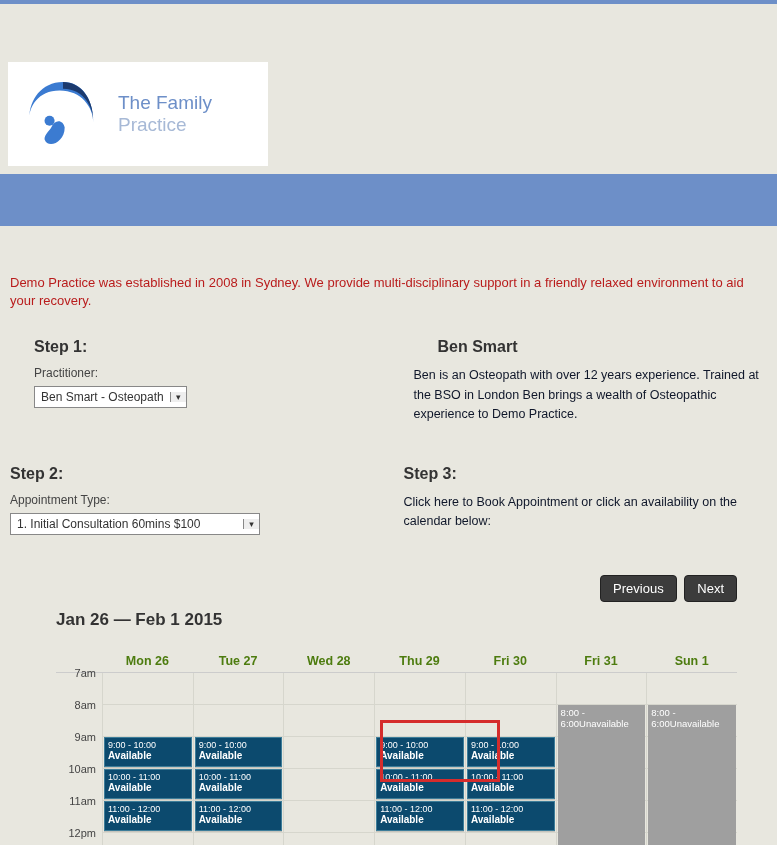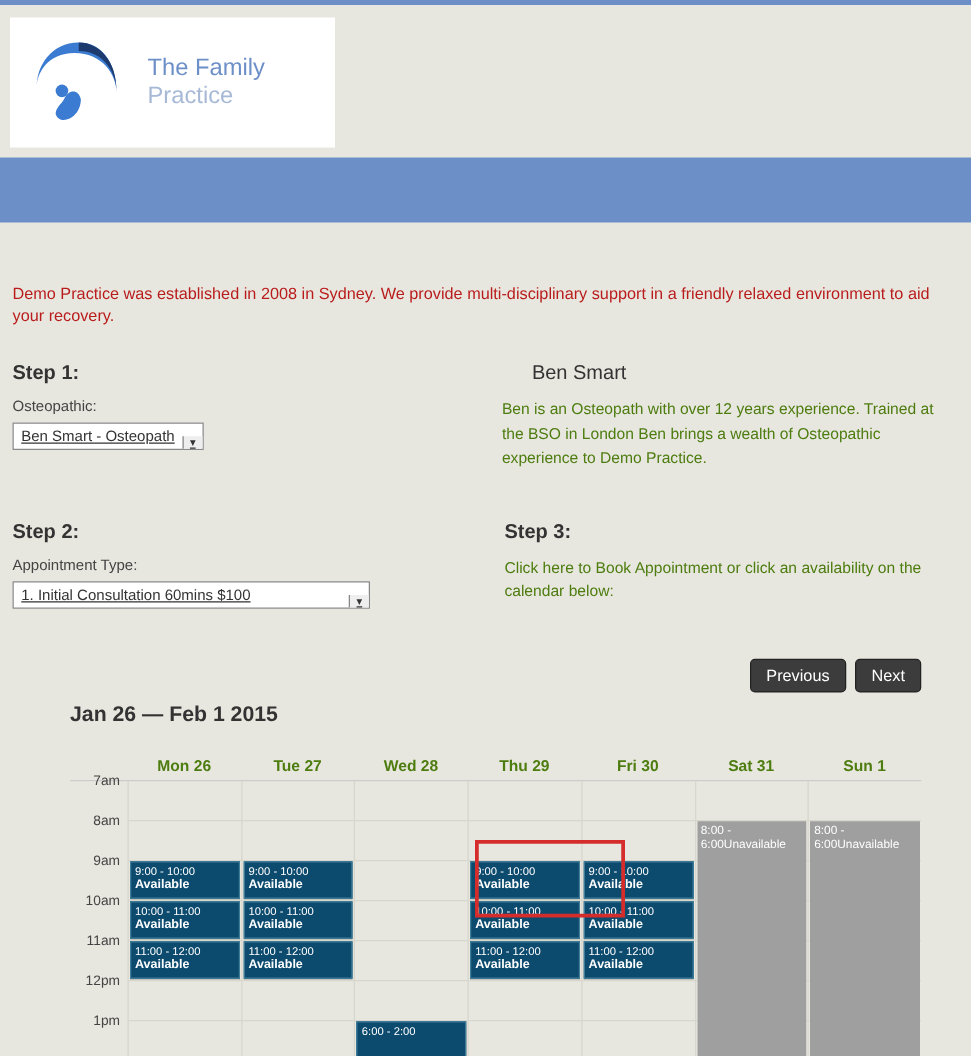--- a/index.html
+++ b/index.html
@@ -4,38 +4,38 @@
 <style>
   * { box-sizing: border-box; margin: 0; padding: 0; }
   body {
     font-family: Arial, Helvetica, sans-serif;
     background: #e8e7df;
     width: 777px;
     color: #333;
     font-size: 13px;
   }
   .topbar { height: 4px; background: #6d8fc8; }
-  .header { background: #e8e7df; padding: 10px 8px 0 8px; display: flex; align-items: center; }
+  .header { background: #e8e7df; padding: 10px 8px 0 8px; display: flex; align-items: center; margin-top: 48px; }
   .logo-box { background: #fff; width: 260px; height: 104px; display: flex; align-items: center; padding: 8px 10px; }
   .logo-svg { width: 90px; height: 84px; }
   .logo-text { margin-left: 10px; color: #6d8fc8; font-size: 19px; line-height: 1.15; font-family: Verdana, sans-serif; }
   .logo-text .line2 { color: #a7b9d6; }
   .site-title { flex: 1; text-align: center; color: #6d8fc8; font-size: 34px; font-weight: bold; font-family: Verdana, sans-serif; }
   .blueband { background: #6d8fc8; height: 52px; margin-top: 8px; }
   .content { padding: 48px 10px 10px 10px; }
   .intro { color: #b91c1c; font-size: 13px; line-height: 1.4; margin-bottom: 28px; }
-  .columns { display: flex; gap: 26px; }
+  .columns { display: flex; gap: 26px; margin-left: 24px; }
   .col { flex: 1; }
   .step-head { font-weight: bold; font-size: 16px; color: #333; margin-bottom: 10px; }
   .label { font-size: 12px; color: #444; margin-bottom: 6px; }
-  .select-wrap { display: inline-flex; align-items: flex-end; background: #fff; border: 1px solid #888; font-size: 12px; text-decoration: underline; }
+  .select-wrap { display: inline-flex; align-items: center; background: #fff; border: 1px solid #888; font-size: 12px; }
   .select-wrap .sel-text { padding: 3px 6px; }
   .select-wrap .sel-btn { background: #eee; border-left: 1px solid #888; width: 16px; display: flex; align-items: center; justify-content: center; font-size: 9px; cursor: pointer; }
-  .bio-head { font-weight: normal; font-size: 16px; margin-bottom: 10px; padding-left: 24px; }
-  .bio-text, .step3-text { font-size: 12.5px; color: #4d7c0f; line-height: 1.55; }
+  .bio-head { font-weight: bold; font-size: 16px; margin-bottom: 10px; padding-left: 24px; }
+  .bio-text, .step3-text { font-size: 12.5px; color: #0f172a; line-height: 1.55; }
   .step2row { display:flex; gap:30px; margin-top:40px; }
   .nav-buttons { text-align: right; padding: 40px 30px 8px 0; }
   .nav-btn { display: inline-block; background: #3c3c3c; color: #fff; border:1px solid #222; border-radius: 4px; padding: 5px 12px; font-size: 13px; cursor: pointer; margin-left: 4px; text-align: right; }
   .cal-wrap { padding: 0 30px 0 46px; }
   .cal-title { font-weight: bold; font-size: 17px; margin-bottom: 20px; }
   .cal-grid { position: relative; }
   .cal-head-row { display:flex; border-bottom:1px solid #ccc; }
   .time-col { width: 46px; }
   .day-col { flex:1; text-align:center; font-weight:bold; font-size:12.5px; padding:4px 0; color:#4d7c0f; }
   .cal-body { display:flex; position:relative; }
@@ -70,37 +70,37 @@
 </div>
 
 <div class="blueband"></div>
 
 <div class="content">
   <p class="intro">Demo Practice was established in 2008 in Sydney. We provide multi-disciplinary support in a friendly relaxed environment to aid your recovery.</p>
 
   <div class="columns">
     <div class="col">
       <div class="step-head">Step 1:</div>
-      <div class="label">Osteopathic:</div>
+      <div class="label">Practitioner:</div>
       <div class="select-wrap">
         <span class="sel-text">Ben Smart - Osteopath</span>
         <span class="sel-btn">▾</span>
       </div>
     </div>
     <div class="col">
       <div class="bio-head">Ben Smart</div>
       <div class="bio-text">Ben is an Osteopath with over 12 years experience. Trained at the BSO in London Ben brings a wealth of Osteopathic experience to Demo Practice.</div>
     </div>
   </div>
 
   <div class="step2row">
     <div class="col">
       <div class="step-head">Step 2:</div>
       <div class="label">Appointment Type:</div>
-      <div class="select-wrap" style="width:286px; justify-content:space-between;">
+      <div class="select-wrap" style="width:250px; justify-content:space-between;">
         <span class="sel-text">1. Initial Consultation 60mins $100</span>
         <span class="sel-btn">▾</span>
       </div>
     </div>
     <div class="col">
       <div class="step-head">Step 3:</div>
       <div class="step3-text">Click here to Book Appointment or click an availability on the calendar below:</div>
     </div>
   </div>
 
@@ -113,21 +113,21 @@
     <div class="cal-title">Jan 26 — Feb 1 2015</div>
 
     <div class="cal-grid">
       <div class="cal-head-row">
         <div class="time-col"></div>
         <div class="day-col">Mon 26</div>
         <div class="day-col">Tue 27</div>
         <div class="day-col">Wed 28</div>
         <div class="day-col">Thu 29</div>
         <div class="day-col">Fri 30</div>
-        <div class="day-col">Sat 31</div>
+        <div class="day-col">Fri 31</div>
         <div class="day-col">Sun 1</div>
       </div>
 
       <div class="cal-body" id="cal-body">
         <div class="time-labels" id="time-labels">
             <div class="time-label">7am</div>
             <div class="time-label">8am</div>
             <div class="time-label">9am</div>
             <div class="time-label">10am</div>
             <div class="time-label">11am</div>

